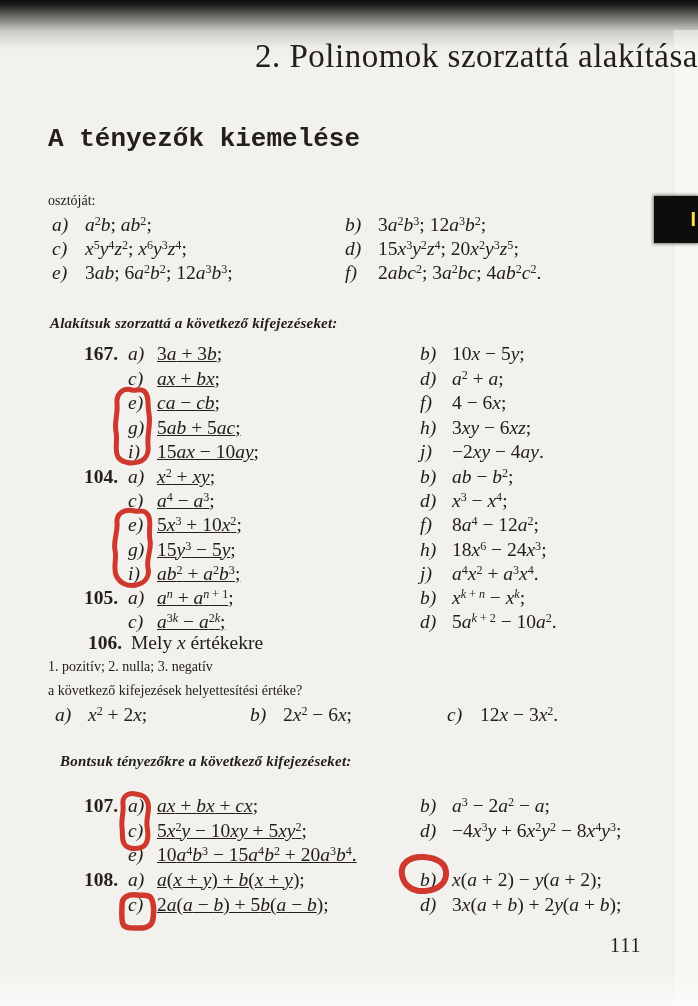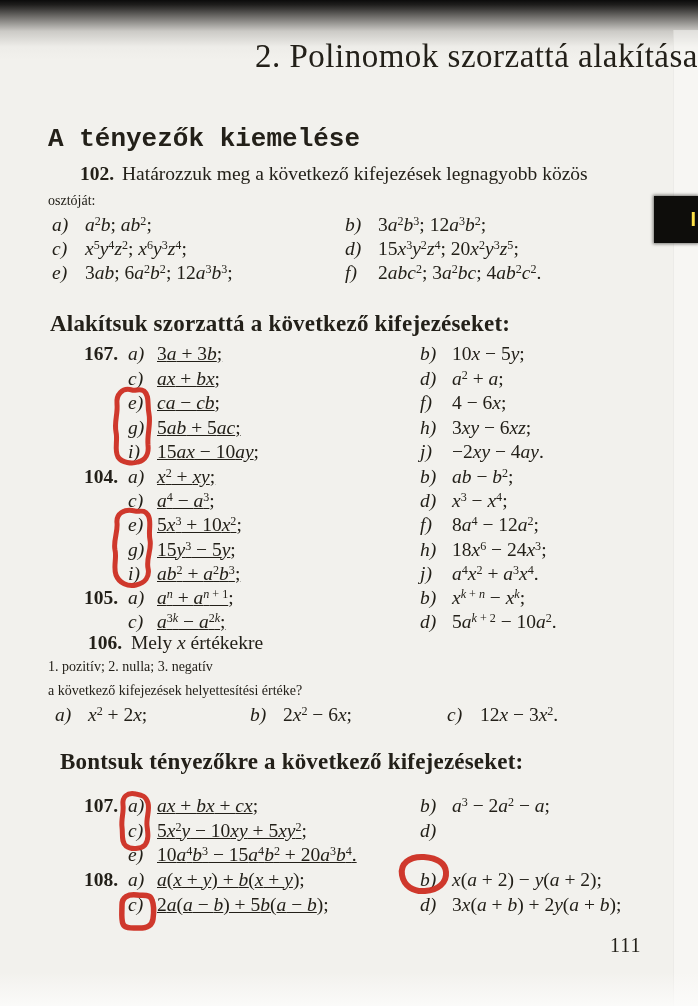--- a/index.html
+++ b/index.html
@@ -27,21 +27,21 @@
   
   .numpos{left:84px;}
   .c1{left:128px;} .c2{left:157px;text-decoration:underline;} .c3{left:420px;} .c4{left:452px;}
   
   .a1{left:52px;} .a2{left:85px;} .a3{left:345px;} .a4{left:378px;}
   
   .f1{left:55px;} .f2{left:88px;} .f3{left:250px;} .f4{left:283px;} .f5{left:447px;} .f6{left:480px;}
   .title{position:absolute;top:36px;left:0;width:698px;text-align:right;
     font-size:33px;line-height:40px;letter-spacing:.5px;}
   .bold-head{font-weight:bold;font-size:26px;font-family:Liberation Mono, monospace;}
-  .ital-head{font-weight:bold;font-size:23px;letter-spacing:.2px;}
+  .ital-head{font-weight:bold;font-style:italic;font-size:15px;letter-spacing:.2px;}
   .pageno{position:absolute;left:610px;top:934px;font-size:20px;letter-spacing:1px;}
   .tab{position:absolute;left:654px;top:196px;width:44px;height:47px;background:#0e0d0b;
     box-shadow:0 0 3px 1px rgba(20,18,15,.55);display:flex;align-items:center;justify-content:center;}
   .tab span{color:#fde047;font-family:"Liberation Sans",sans-serif;font-weight:bold;
     font-size:20px;letter-spacing:2px;margin-left:44px;}
   .redpen{position:absolute;left:0;top:0;pointer-events:none;}
   .redpen path{fill:none;stroke:#cc2a1d;stroke-linecap:round;stroke-linejoin:round;opacity:.93;}
 </style>
 </head>
 <body>
@@ -53,24 +53,20 @@
   <div class="bottom-light"></div>
 
   <div class="title">2. Polinomok szorzattá alakítása</div>
 
   <div class="tab">
     <span>II</span>
   </div>
 
   <div class="line bold-head" style="left:48px;top:127px">A tényezők kiemelése</div>
 
-  <div class="row" style="top:161px">
-    <span class="num" style="left:80px">102.</span>
-    <span style="left:122px">Határozzuk meg a következő kifejezések legnagyobb közös</span>
-  </div>
   <div class="line" style="left:48px;top:188px">osztóját:</div>
 
   <div class="row" style="top:212px">
     <span class="lbl a1">a)</span>
     <span class="expr a2"><i>a</i><sup>2</sup><i>b</i>; <i>ab</i><sup>2</sup>;</span>
     <span class="lbl a3">b)</span>
     <span class="expr a4">3<i>a</i><sup>2</sup><i>b</i><sup>3</sup>; 12<i>a</i><sup>3</sup><i>b</i><sup>2</sup>;</span>
   </div>
   <div class="row" style="top:236px">
     <span class="lbl a1">c)</span>
@@ -186,20 +182,21 @@
     <span class="num numpos">107.</span>
     <span class="lbl c1">a)</span>
     <span class="expr c2"><i>ax</i> + <i>bx</i> + <i>cx</i>;</span>
     <span class="lbl c3">b)</span>
     <span class="expr c4"><i>a</i><sup>3</sup> − 2<i>a</i><sup>2</sup> − <i>a</i>;</span>
   </div>
   <div class="row" style="top:818px">
     <span class="lbl c1">c)</span>
     <span class="expr c2">5<i>x</i><sup>2</sup><i>y</i> − 10<i>xy</i> + 5<i>xy</i><sup>2</sup>;</span>
     <span class="lbl c3">d)</span>
+    <span class="expr c4">−4<i>x</i><sup>3</sup><i>y</i> + 6<i>x</i><sup>2</sup><i>y</i><sup>2</sup> − 8<i>x</i><sup>4</sup><i>y</i><sup>3</sup>;</span>
   </div>
   <div class="row" style="top:842px">
     <span class="lbl c1">e)</span>
     <span class="expr c2">10<i>a</i><sup>4</sup><i>b</i><sup>3</sup> − 15<i>a</i><sup>4</sup><i>b</i><sup>2</sup> + 20<i>a</i><sup>3</sup><i>b</i><sup>4</sup>.</span>
   </div>
 
   <div class="row" style="top:867px">
     <span class="num numpos">108.</span>
     <span class="lbl c1">a)</span>
     <span class="expr c2"><i>a</i>(<i>x</i> + <i>y</i>) + <i>b</i>(<i>x</i> + <i>y</i>);</span>

